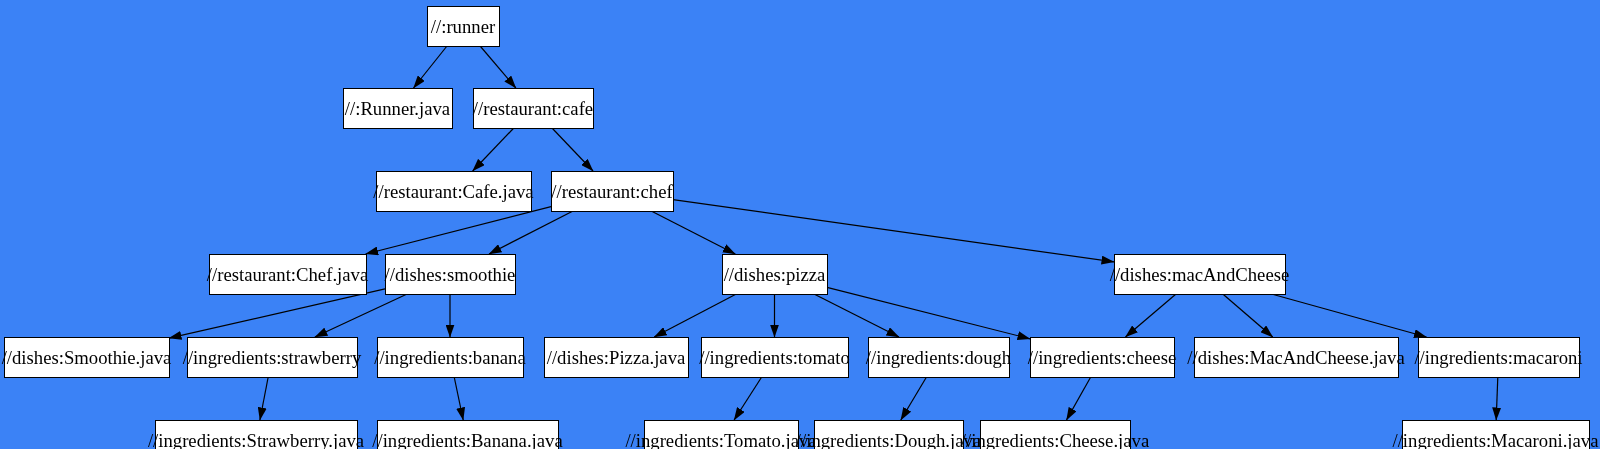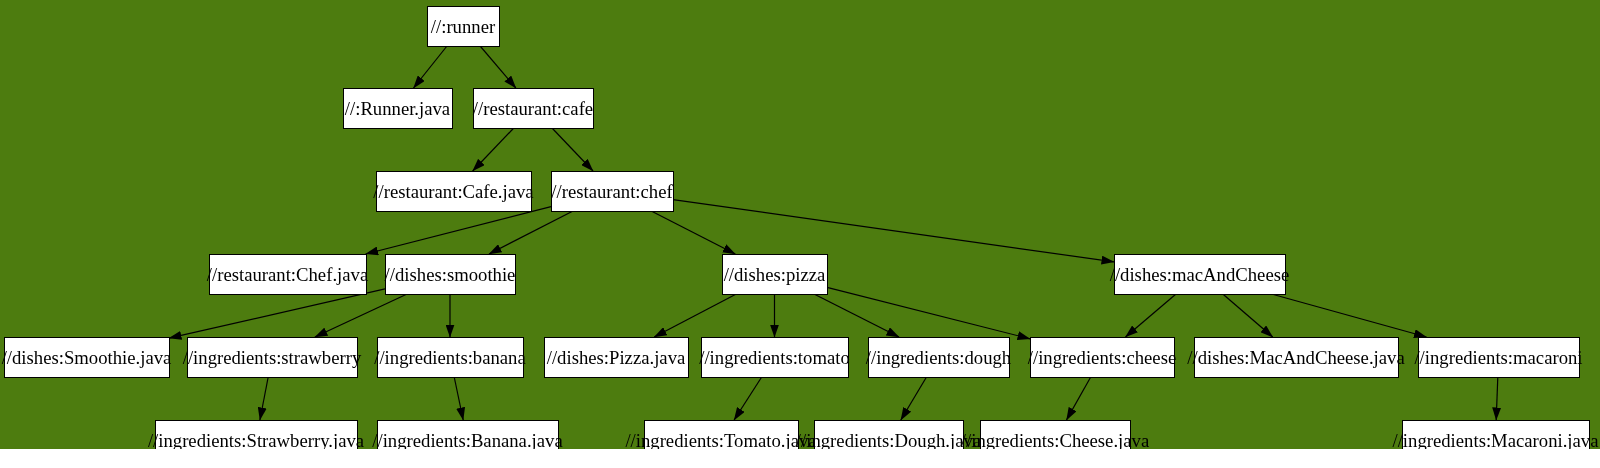--- a/index.html
+++ b/index.html
@@ -4,21 +4,21 @@
 <style>
   html, body {
     margin: 0;
     padding: 0;
     background: #ffffff;
   }
   .canvas {
     position: relative;
     width: 1600px;
     height: 449px;
-    background: #4d7c0f;
+    background: #3b82f6;
     overflow: hidden;
   }
   svg text {
     font-family: "Liberation Serif", "DejaVu Serif", serif;
     font-size: 18.7px;
   }
 </style>
 </head>
 <body>
 

